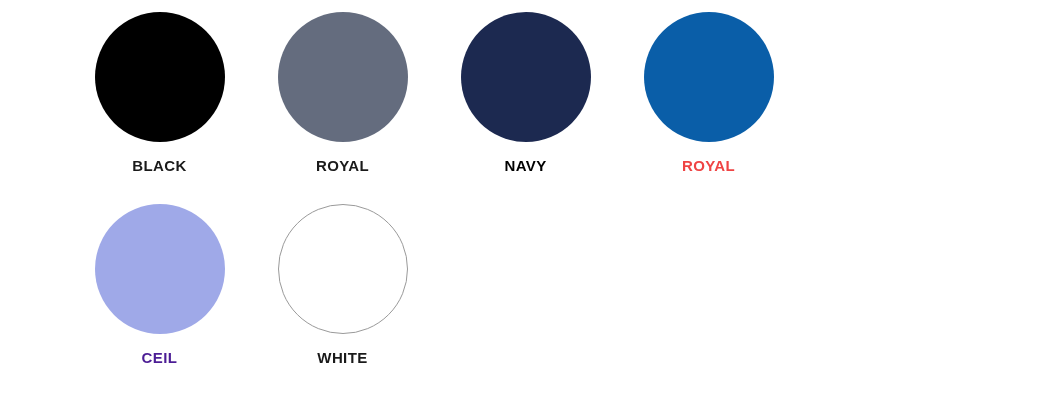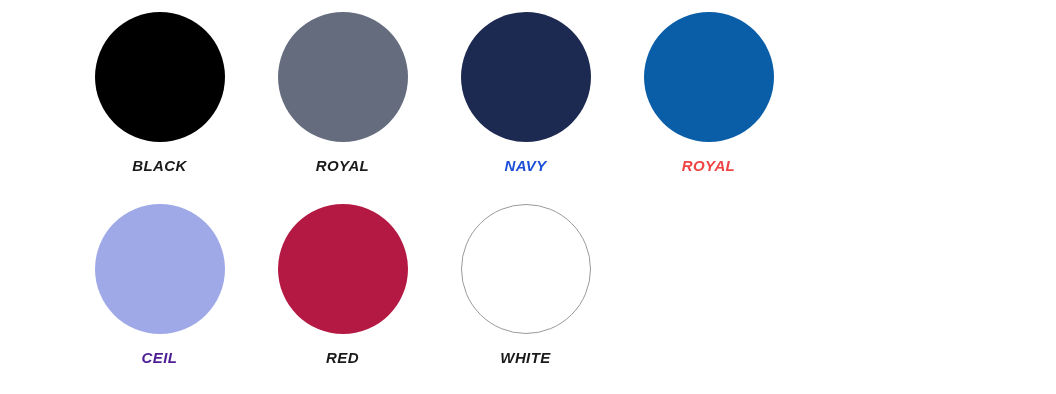--- a/index.html
+++ b/index.html
@@ -19,21 +19,20 @@
     height: 394px;
     box-sizing: border-box;
     padding: 0;
   }
   .swatch-row {
     display: flex;
     justify-content: flex-start;
     align-items: flex-start;
     padding-left: 68px;
     box-sizing: border-box;
-    font-style: italic;
   }
   .row-1 { height: 190px; padding-top: 12px; }
   .row-2 { height: 190px; padding-top: 14px; }
 
   .swatch-cell {
     width: 183px;
     display: flex;
     flex-direction: column;
     align-items: center;
     flex: 0 0 auto;
@@ -69,36 +68,32 @@
     <div class="swatch-cell">
       <div class="swatch-disc" style="background: rgb(0, 0, 0);"></div>
       <div class="swatch-label" style="color: rgb(26, 26, 26);">BLACK</div>
     </div>
     <div class="swatch-cell">
       <div class="swatch-disc" style="background: rgb(100, 108, 126);"></div>
       <div class="swatch-label" style="color: rgb(26, 26, 26);">ROYAL</div>
     </div>
     <div class="swatch-cell">
       <div class="swatch-disc" style="background: rgb(28, 41, 80);"></div>
-      <div class="swatch-label" style="color: #1d4ed8;">NAVY</div>
+      <div class="swatch-label" style="color: #000000;">NAVY</div>
     </div>
     <div class="swatch-cell">
       <div class="swatch-disc" style="background: rgb(10, 94, 168);"></div>
       <div class="swatch-label" style="color: #ef4444;">ROYAL</div>
     </div>
   </div>
 
   <div class="swatch-row row-2">
     <div class="swatch-cell">
       <div class="swatch-disc" style="background: rgb(159, 169, 232);"></div>
       <div class="swatch-label" style="color: #4c1d95;">CEIL</div>
     </div>
     <div class="swatch-cell">
-      <div class="swatch-disc" style="background: rgb(180, 25, 67);"></div>
-      <div class="swatch-label" style="color: rgb(26, 26, 26);">RED</div>
-    </div>
-    <div class="swatch-cell">
       <div class="swatch-disc outlined" style="background: rgb(255, 255, 255); border-color: rgb(154, 154, 154);"></div>
       <div class="swatch-label" style="color: rgb(26, 26, 26);">WHITE</div>
     </div>
   </div>
 
 </div>
 
 </body></html>

